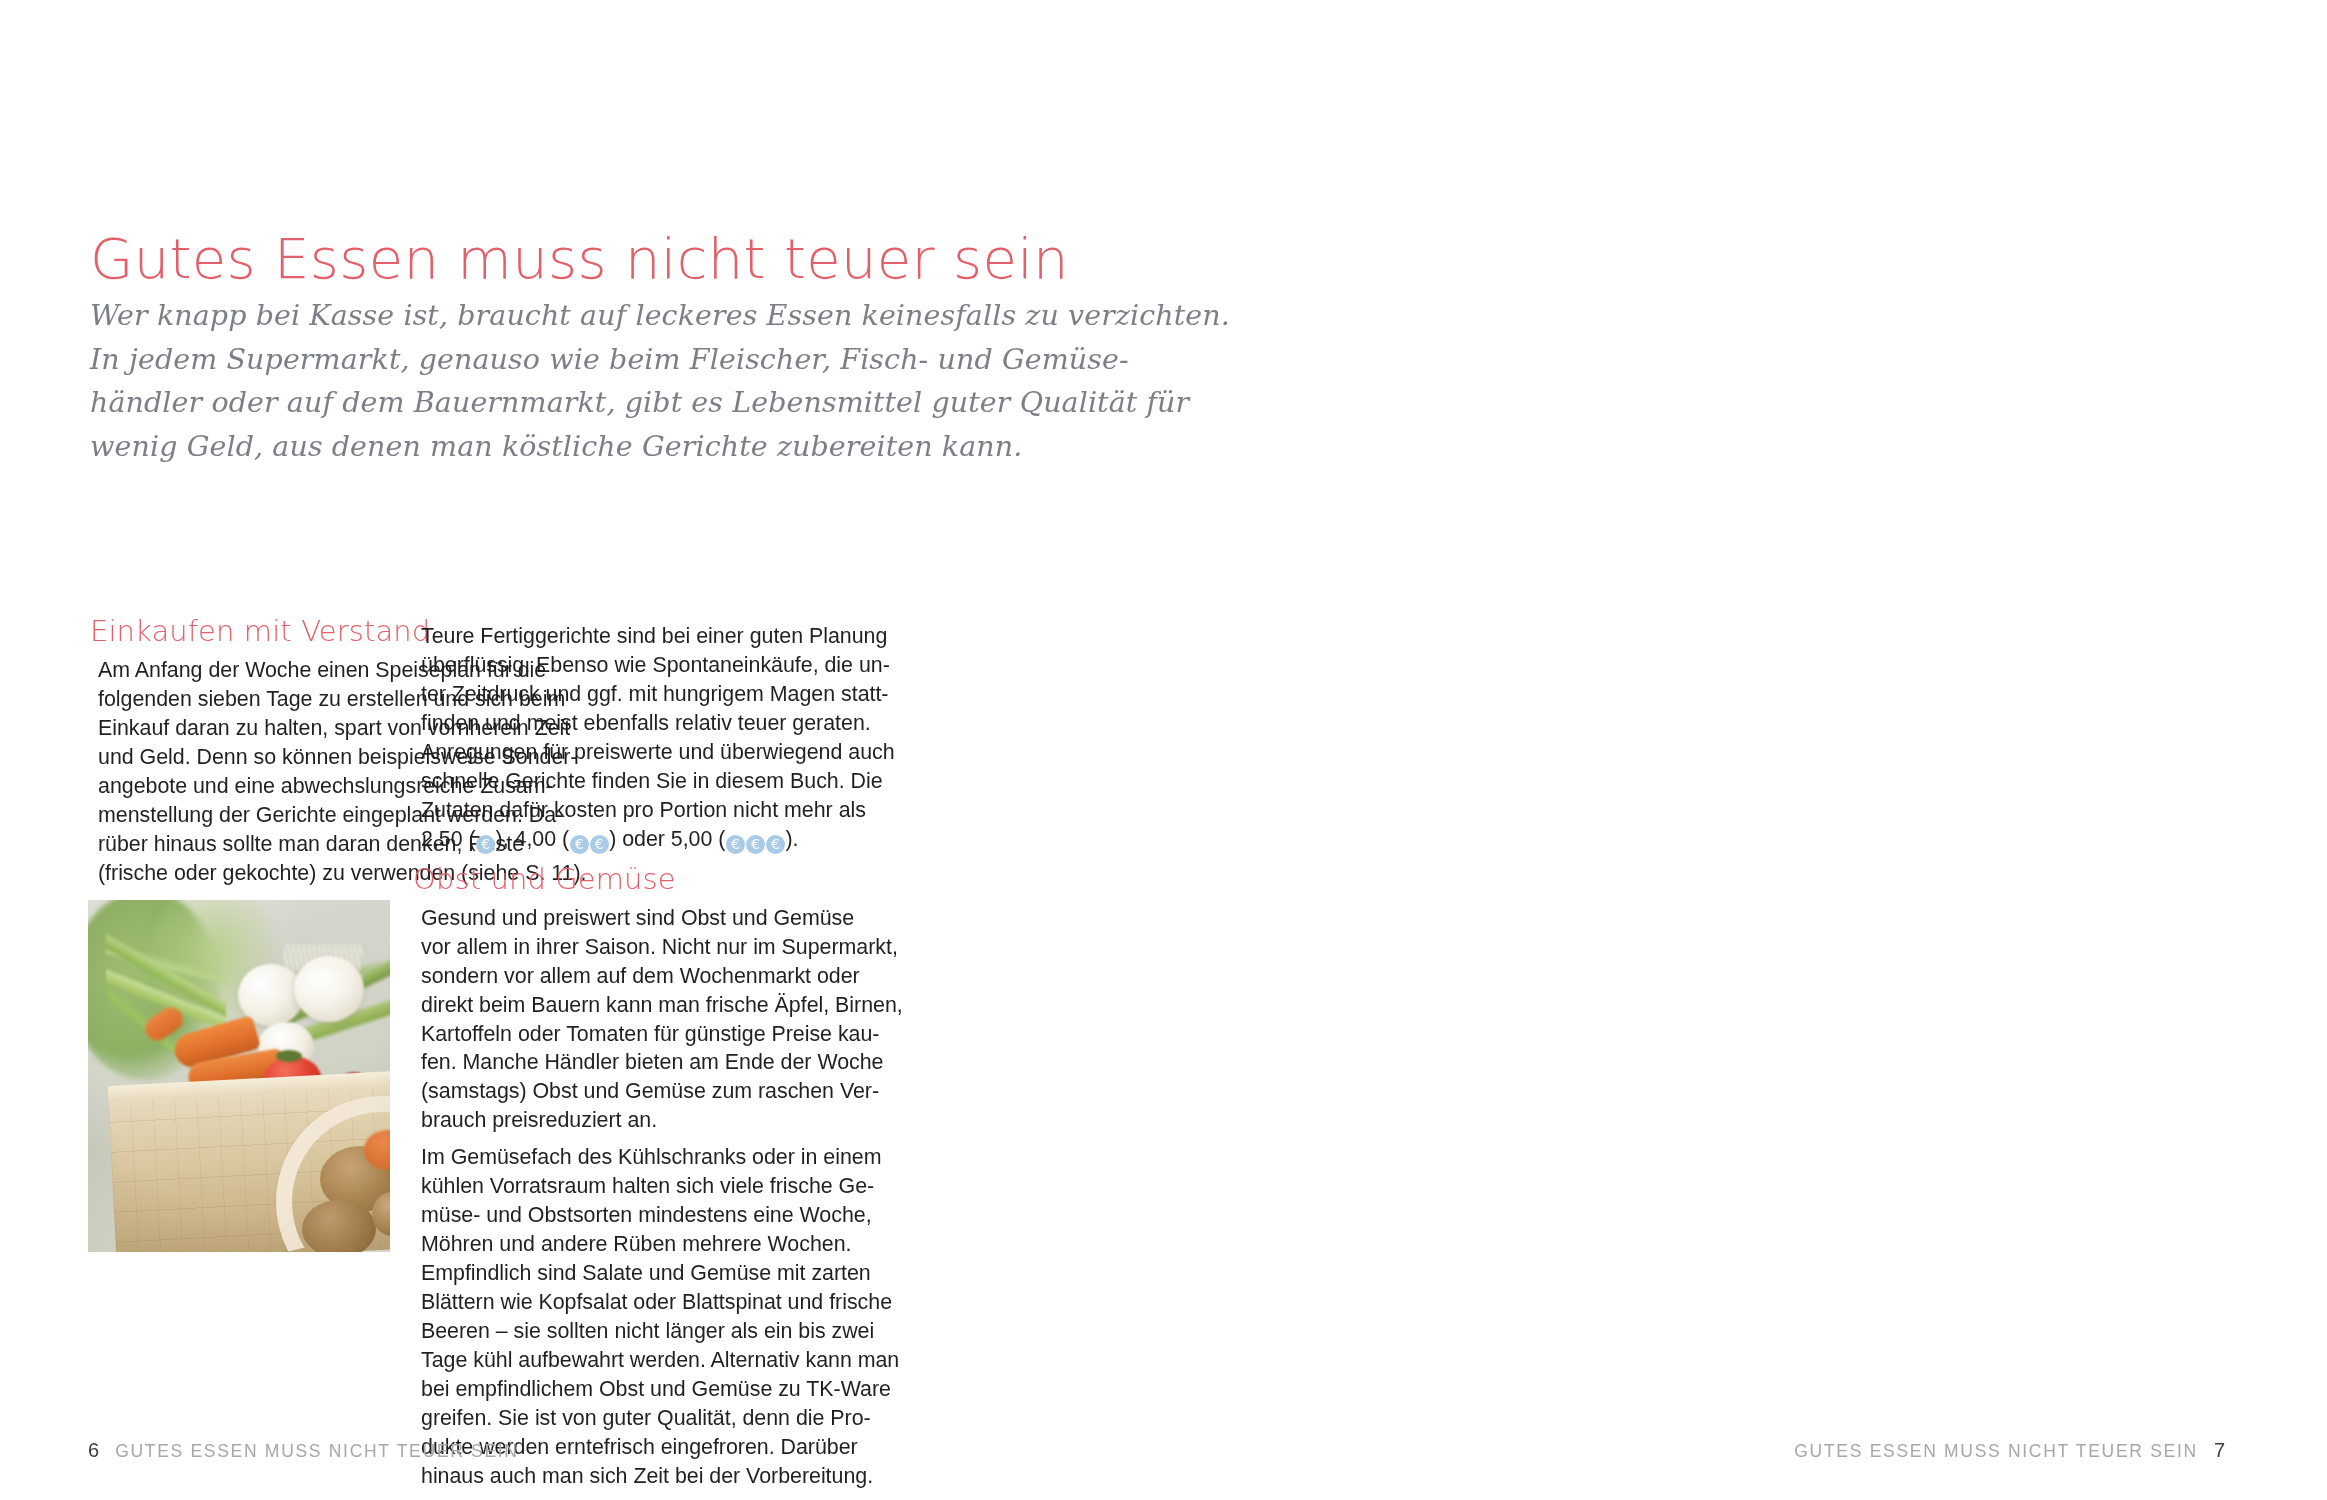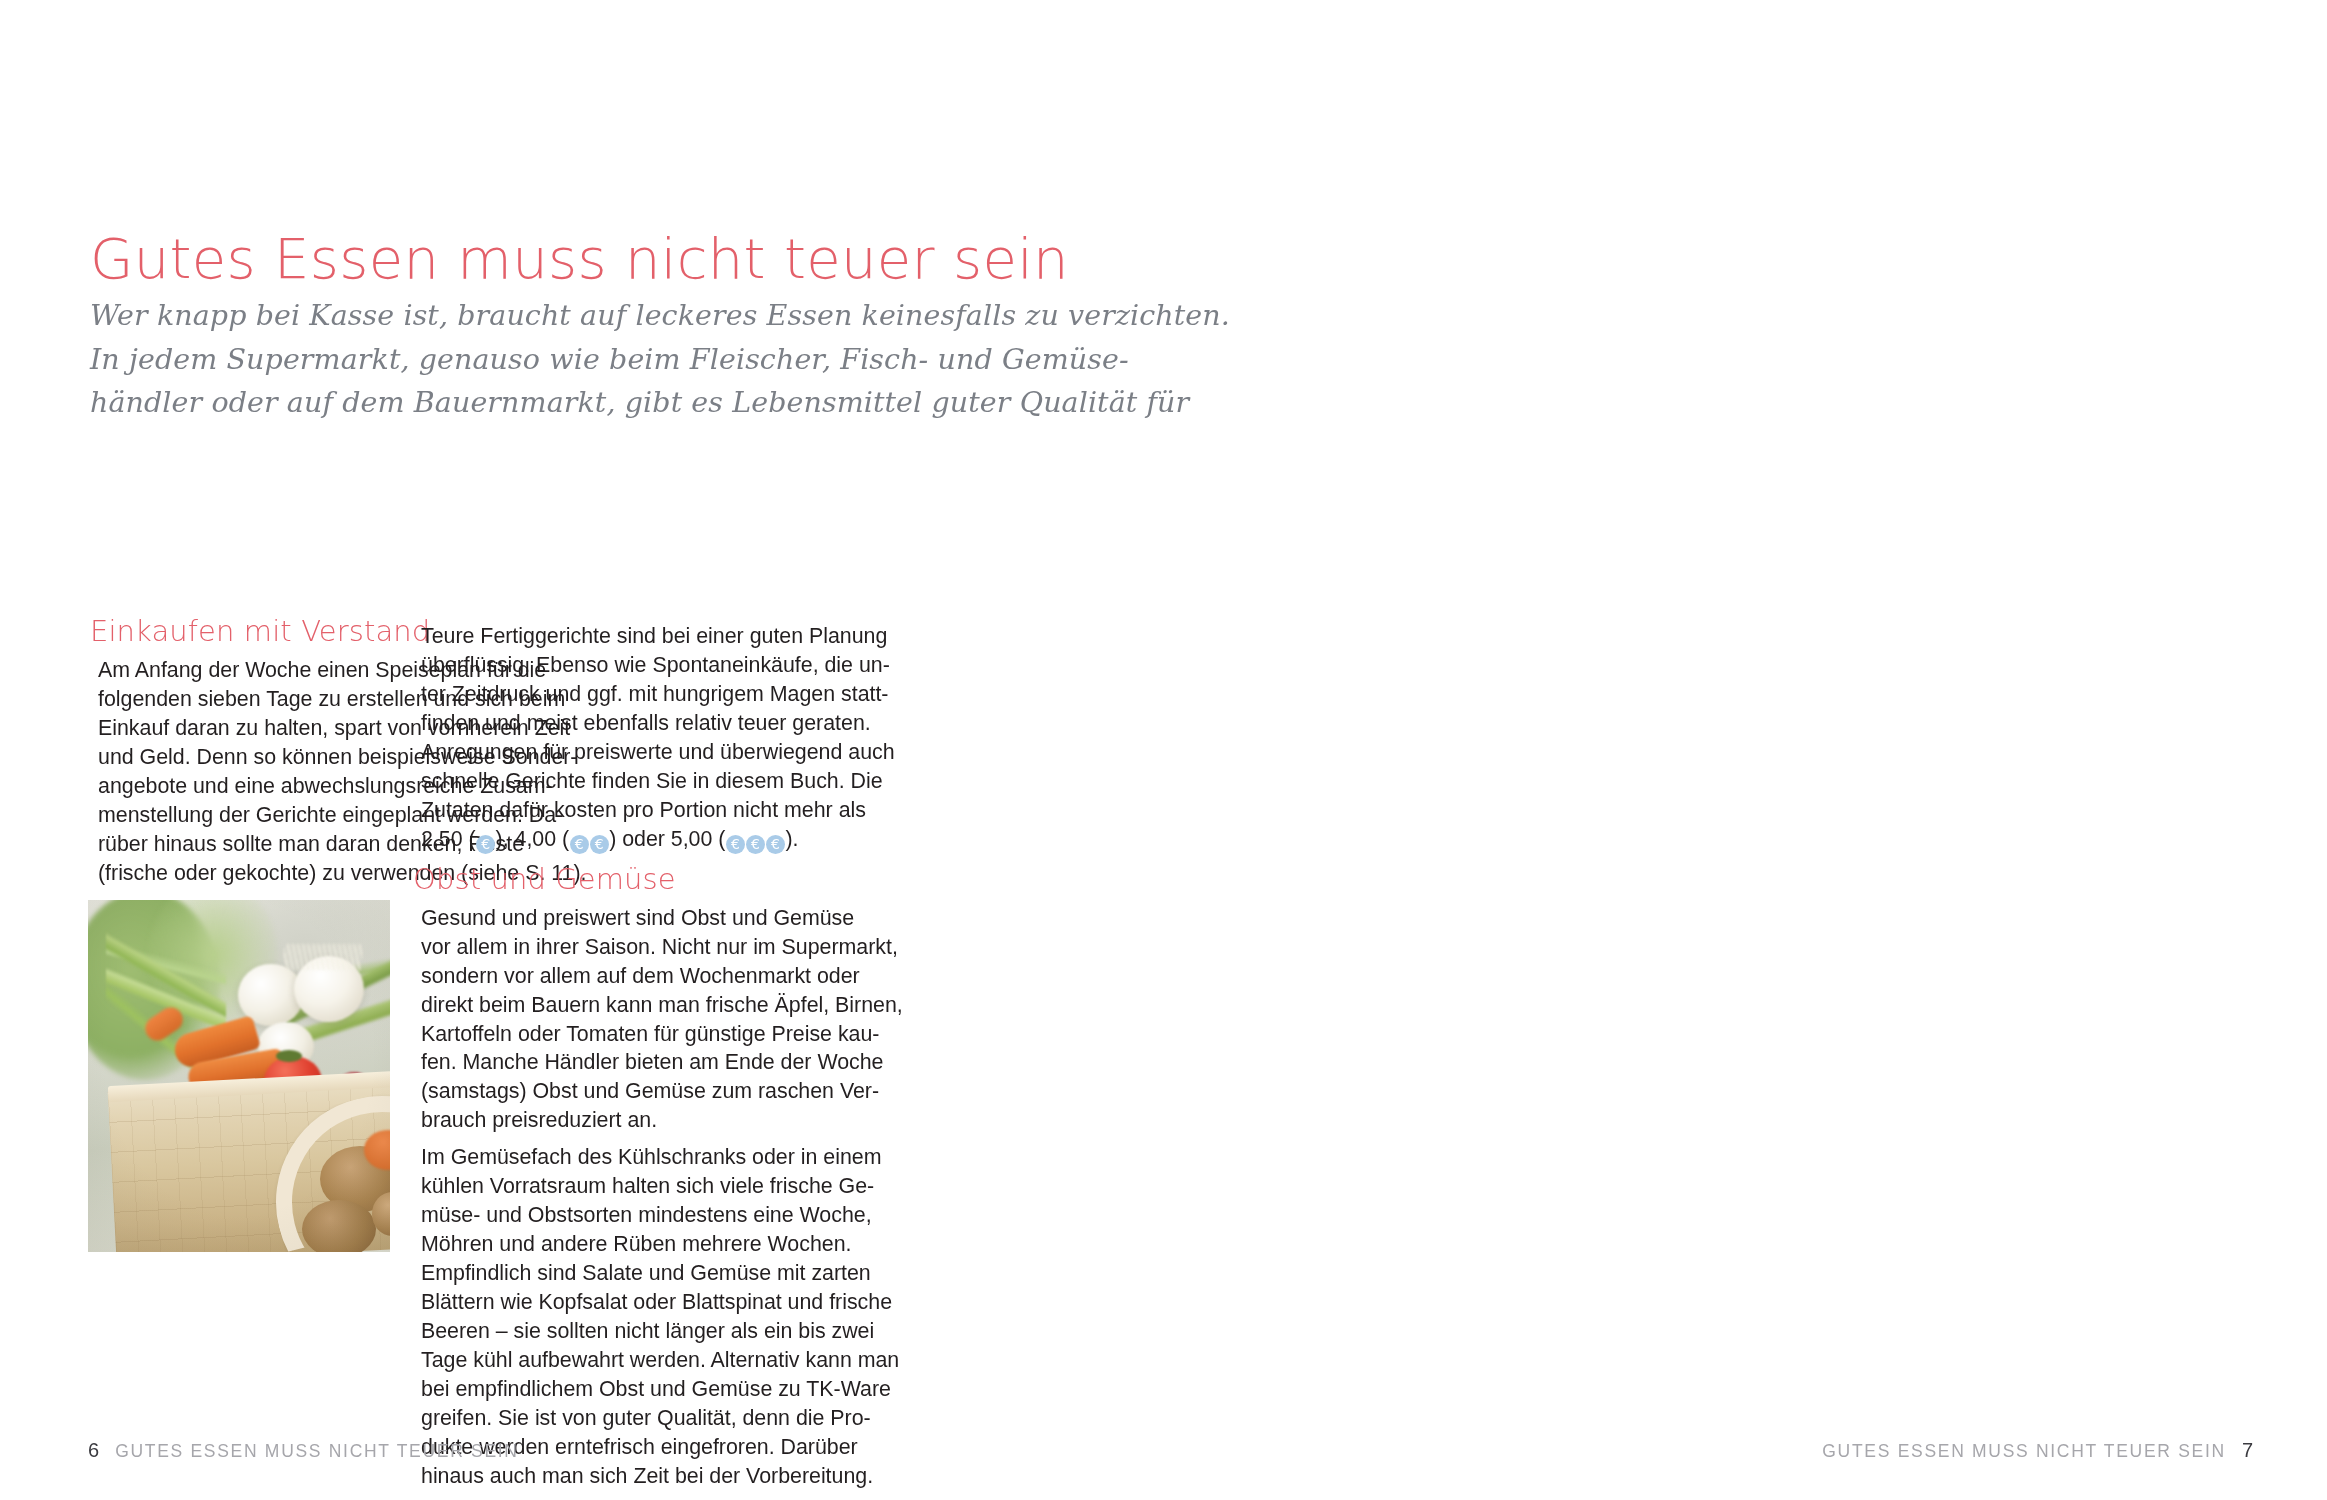--- a/index.html
+++ b/index.html
@@ -111,21 +111,21 @@
     color: #a6a6ab;
     white-space: nowrap;
   }
   .footer .pno {
     color: #3b3b40;
     font-size: 20px;
     letter-spacing: 0;
     font-weight: 400;
   }
   #footer-left  { left: 88px;  }
-  #footer-right { right: 74px; }
+  #footer-right { right: 102px; }
   #footer-left .pno  { margin-right: 16px; }
   #footer-right .pno { margin-left: 16px; }
 
   
   .photo { position: absolute; inset: 0; }
 
   
   .veg-bg {
     position: absolute; inset: 0;
     background:
@@ -144,20 +144,21 @@
   <div class="left-page">
 
     <div id="title-block">
       <div class="page-title">Gutes Essen muss nicht teuer sein</div>
     </div>
 
     <div id="intro-block" class="intro">
       <div>Wer knapp bei Kasse ist, braucht auf leckeres Essen keinesfalls zu verzichten.</div>
       <div>In jedem Supermarkt, genauso wie beim Fleischer, Fisch- und Gemüse-</div>
       <div>händler oder auf dem Bauernmarkt, gibt es Lebensmittel guter Qualität für</div>
+      <div>wenig Geld, aus denen man köstliche Gerichte zubereiten kann.</div>
     </div>
 
     <div id="col-l1" class="body-col">
       <div class="sec-head tight">Einkaufen mit Verstand</div>
       <p>
         <span class="ln">Am Anfang der Woche einen Speiseplan für die</span>
         <span class="ln">folgenden sieben Tage zu erstellen und sich beim</span>
         <span class="ln">Einkauf daran zu halten, spart von vornherein Zeit</span>
         <span class="ln">und Geld. Denn so können beispielsweise Sonder-</span>
         <span class="ln">angebote und eine abwechslungsreiche Zusam-</span>

